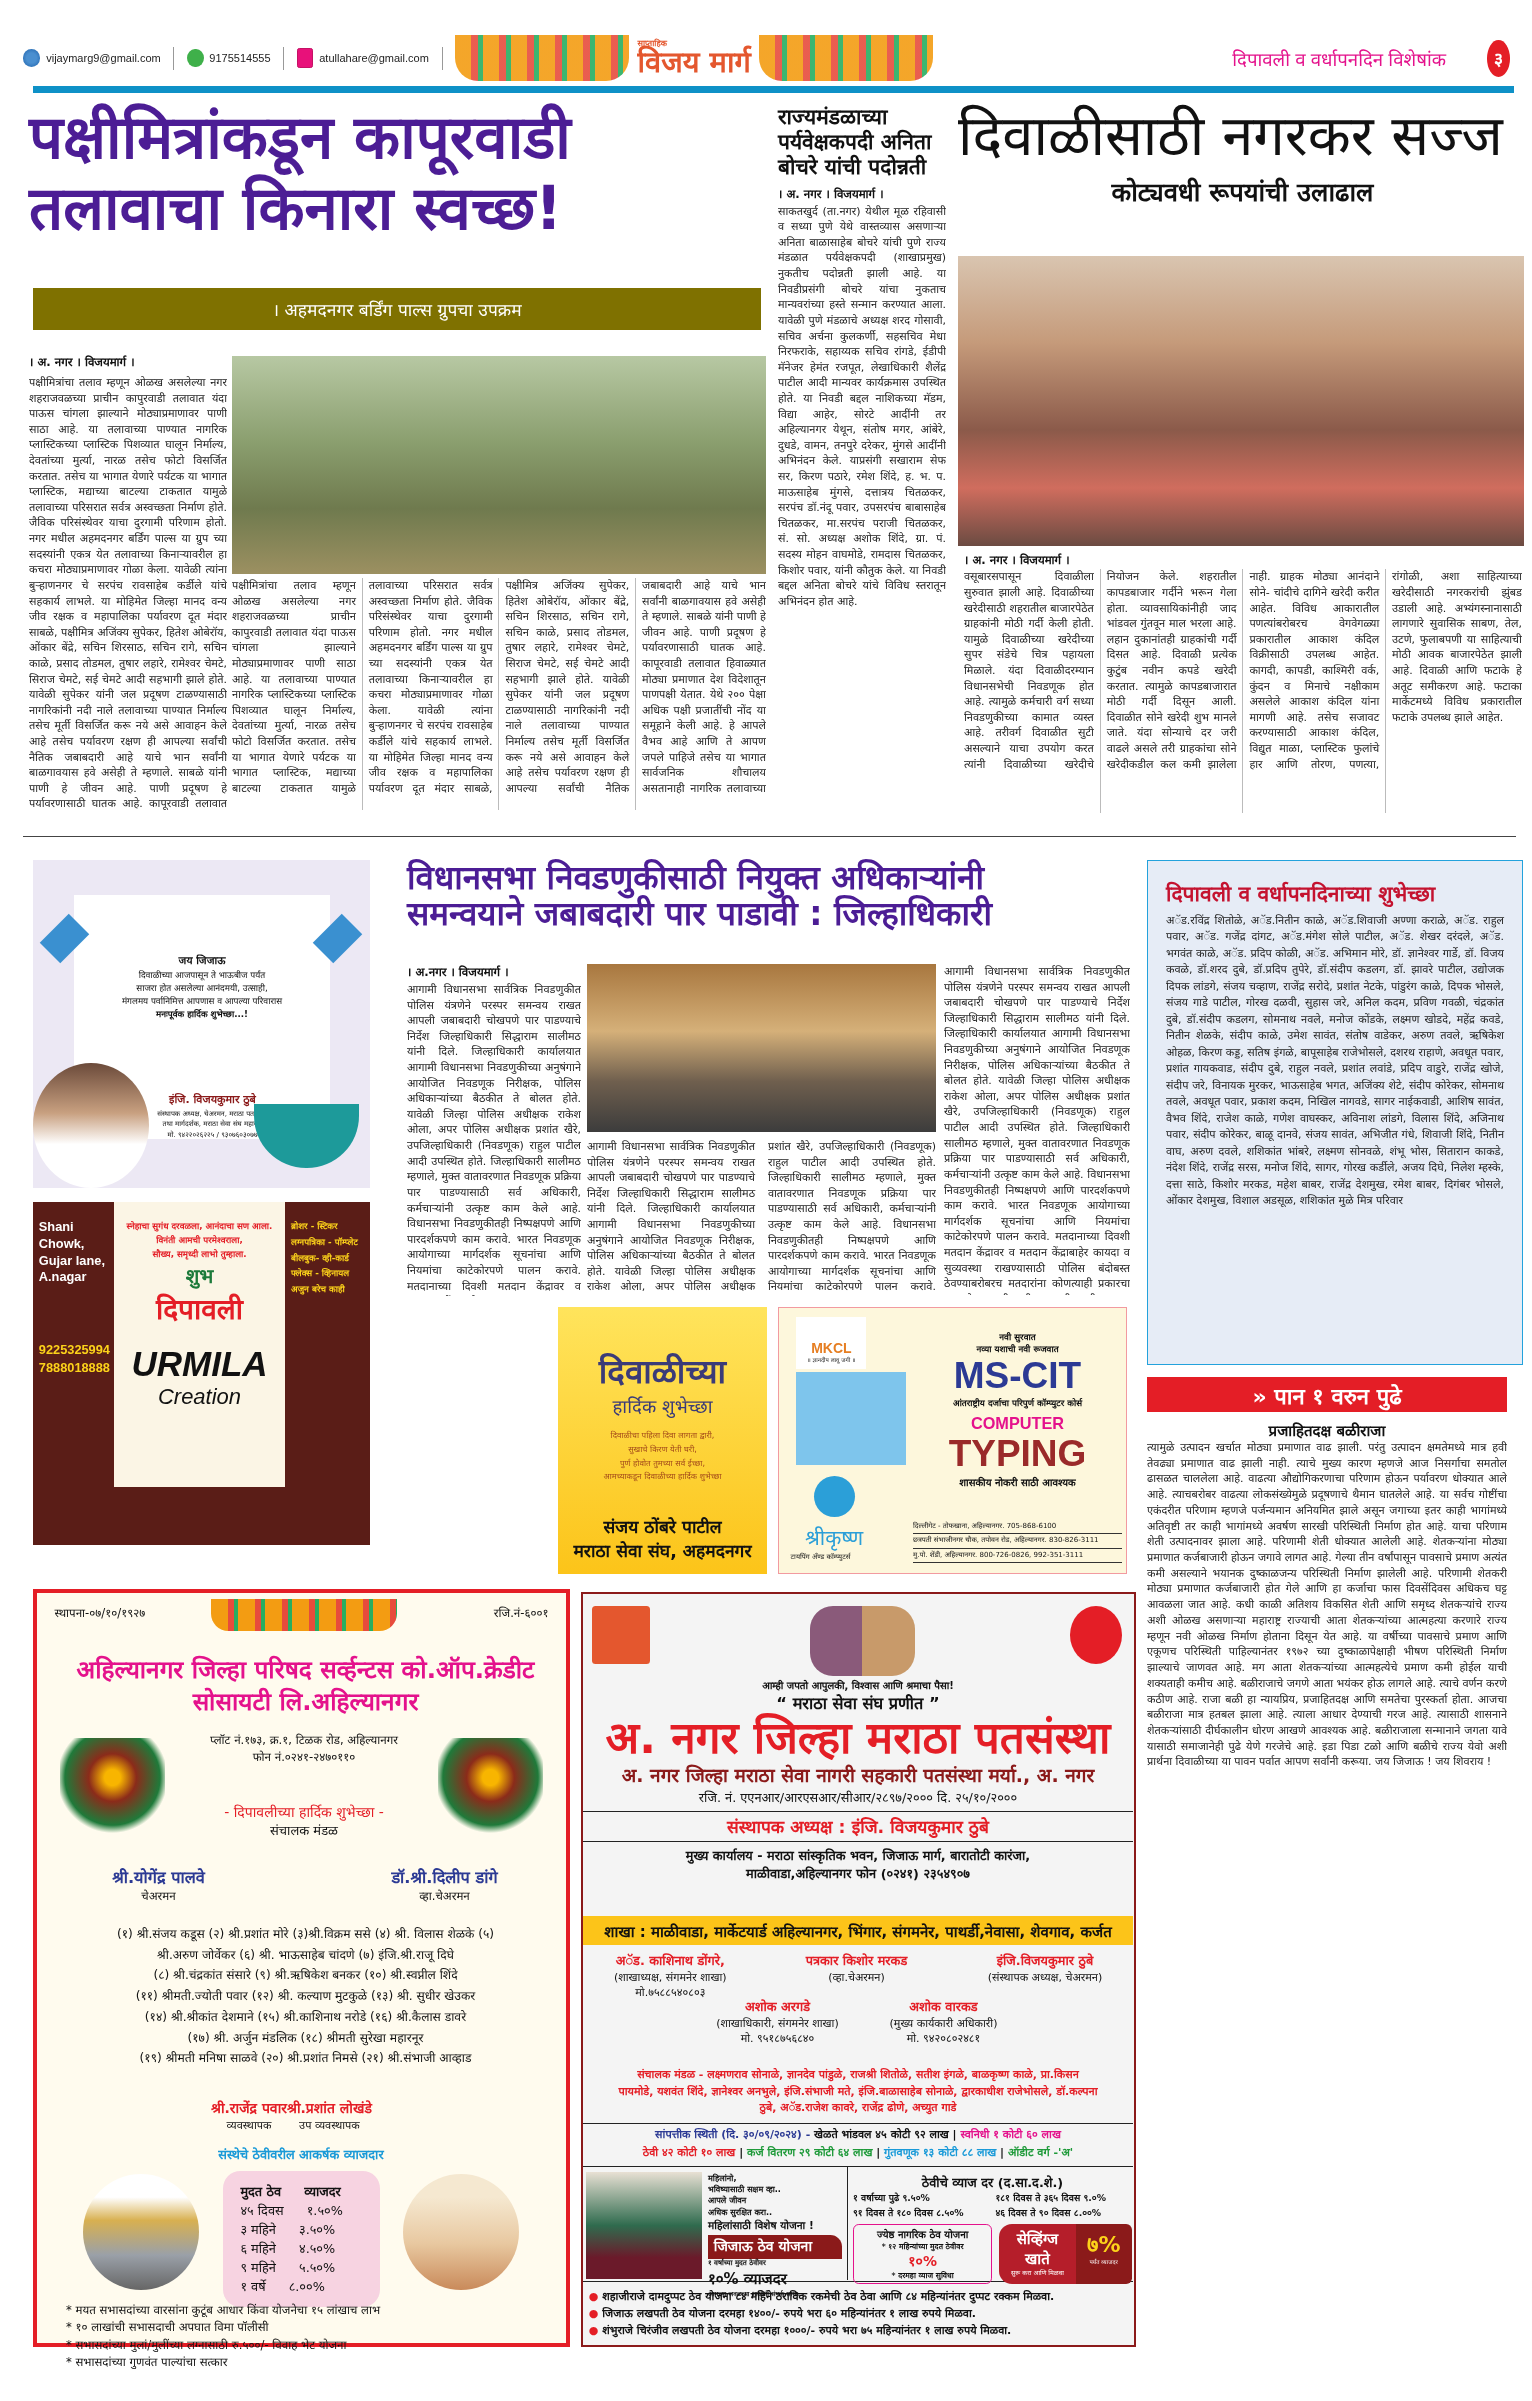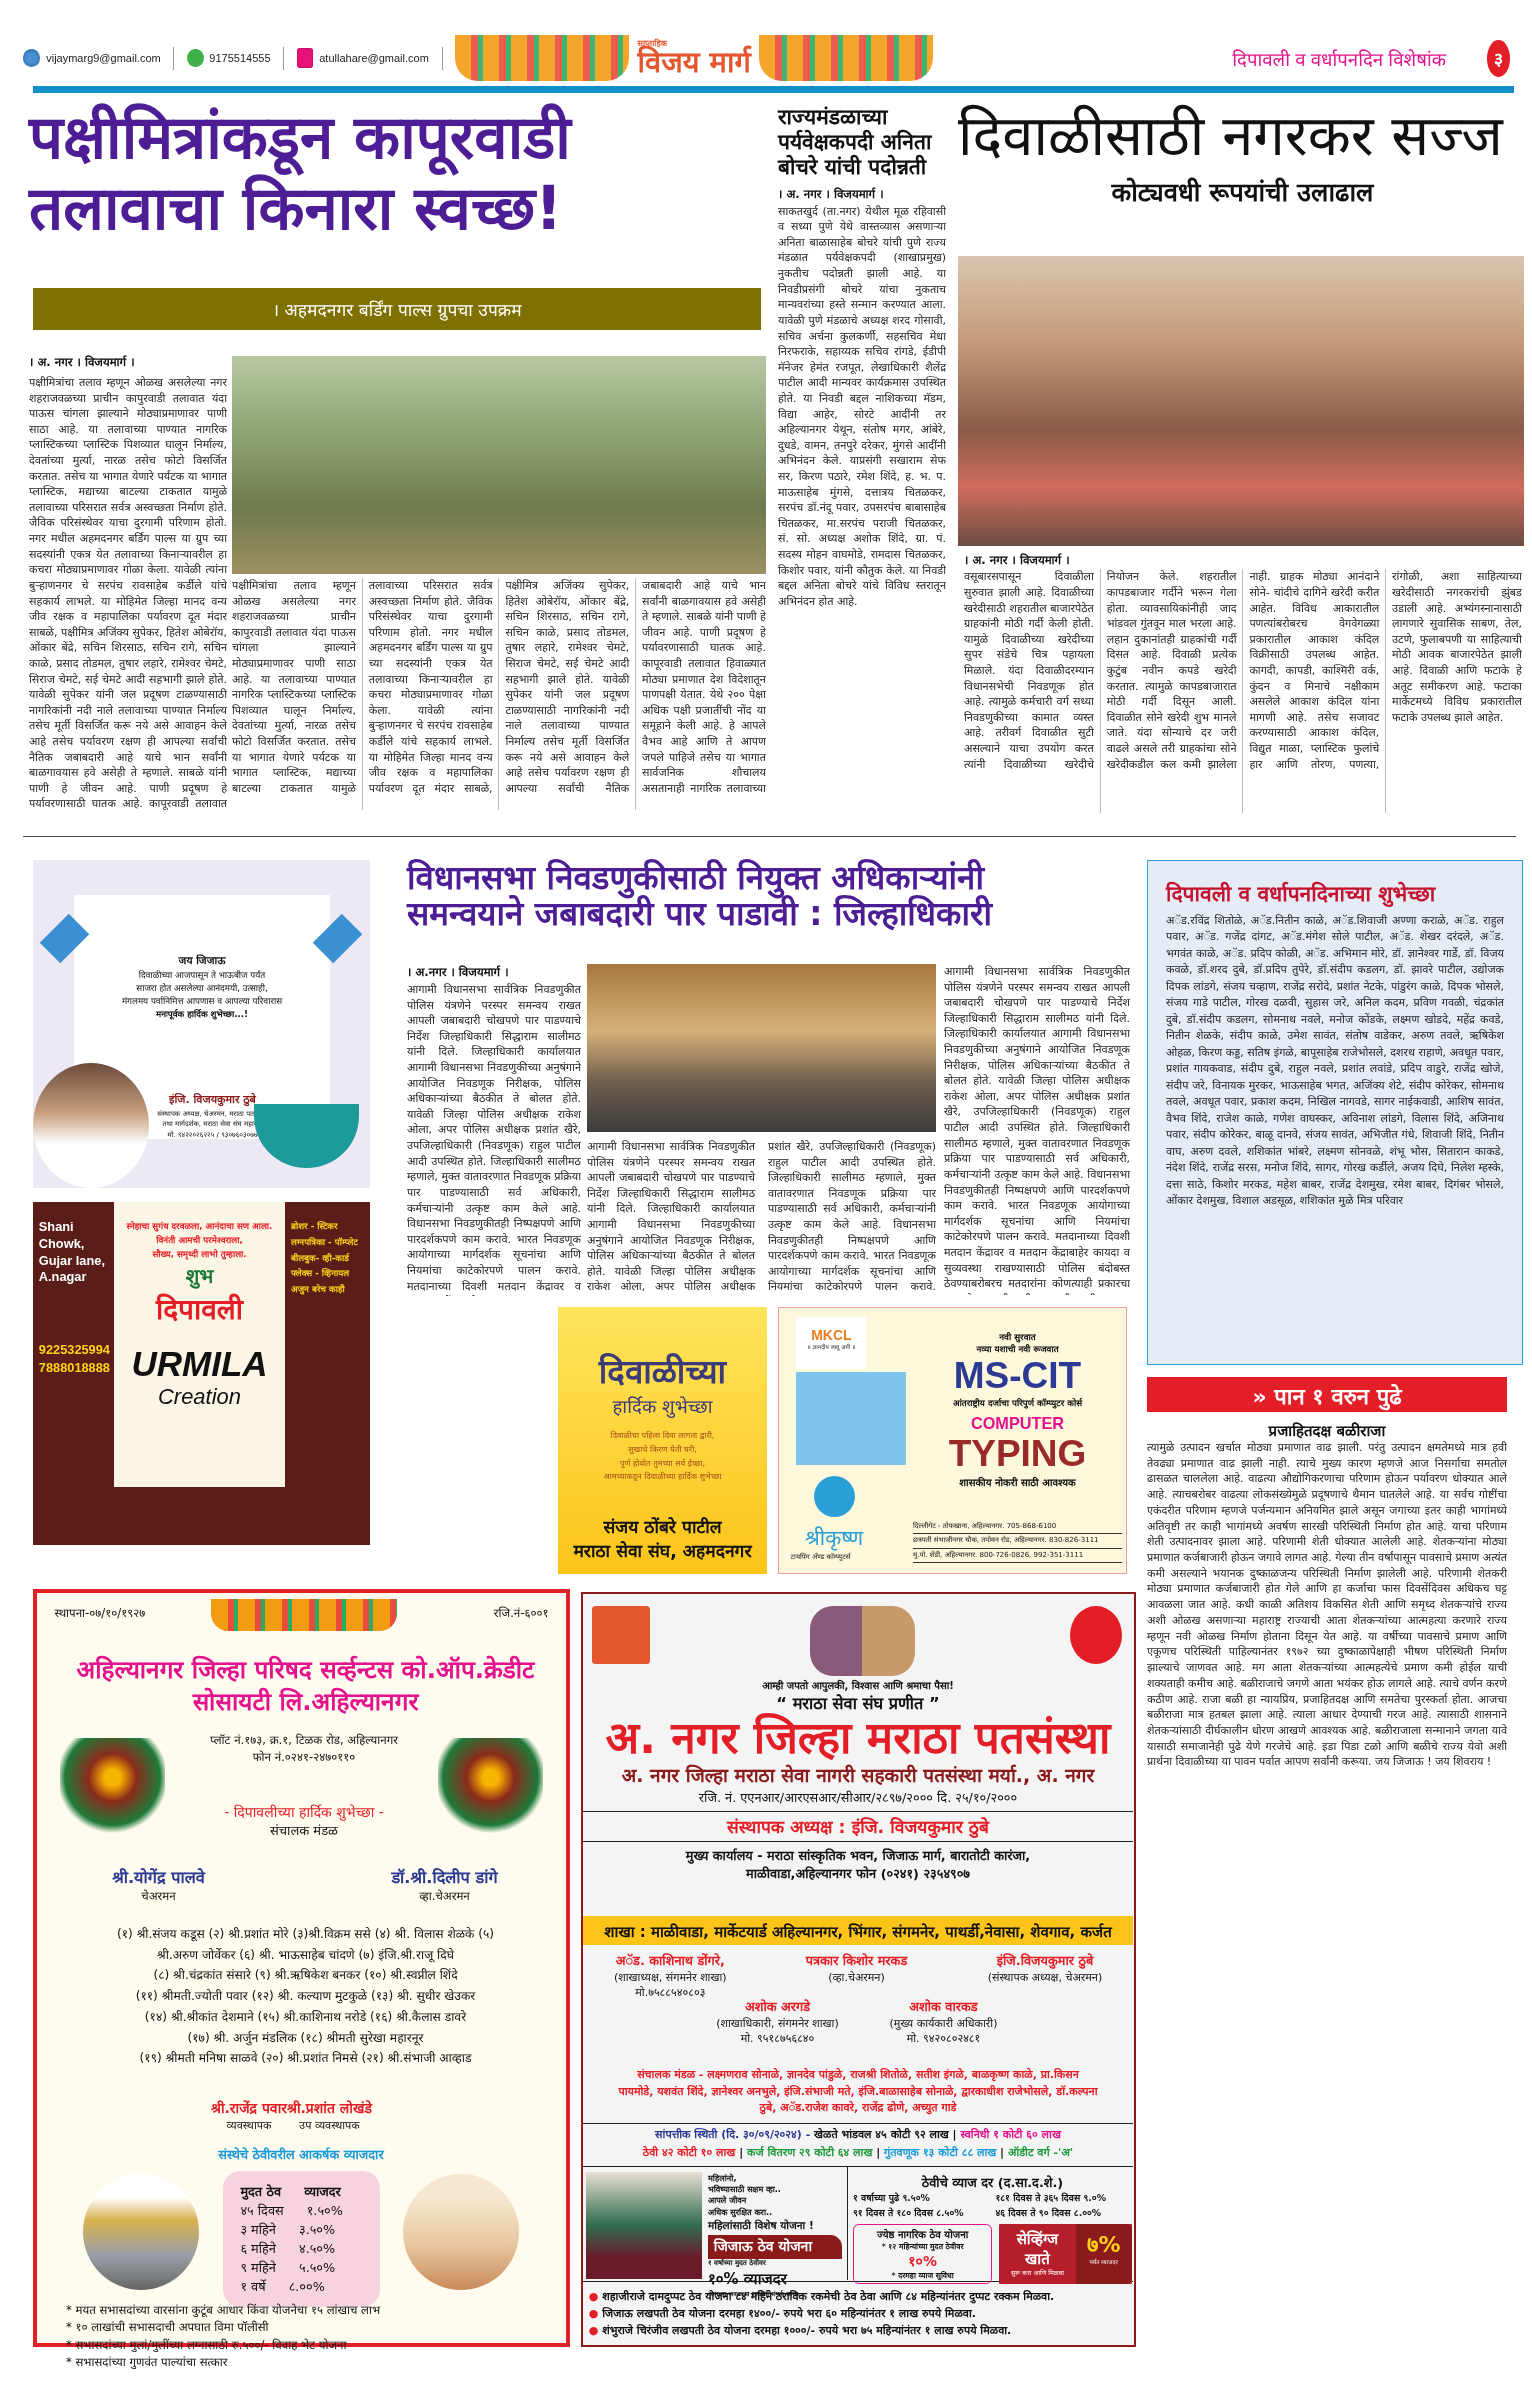--- a/index.html
+++ b/index.html
@@ -180,21 +180,21 @@
     <div>सुखाचे किरण येती घरी,</div>
     <div>पुर्ण होवोत तुमच्या सर्व ईच्छा,</div>
     <div>आमच्याकडून दिवाळीच्या हार्दिक शुभेच्छा</div>
   </div>
   <div style="font-size:17.4px;font-weight:bold;margin-top:30px">संजय ठोंबरे पाटील</div>
   <div style="font-size:17.4px;font-weight:bold">मराठा सेवा संघ, अहमदनगर</div>
 </div>
 
 <div class="abs mscit" style="left:778px;top:1307px;width:349px;height:267px">
   <div class="abs center" style="left:17.4px;top:8.7px;width:70px;height:52px;background:#fff">
-    <div style="color:#e67e22;font-size:14px;font-weight:bold;margin-top:10px;font-family:'Liberation Sans',sans-serif">MKCL</div>
+    <div style="color:#e67e22;font-size:14px;font-weight:bold;margin-top:23px;font-family:'Liberation Sans',sans-serif">MKCL</div>
     <div style="font-size:5.8px">॥ ज्ञानदीप लावू जगी ॥</div>
   </div>
   <div class="abs" style="left:17.4px;top:64px;width:110px;height:93px;background:#7ec5ec"></div>
   <div class="abs circle" style="left:35px;top:168px;width:41px;height:41px;background:#2b9fd8"></div>
   <div class="abs center" style="left:11.6px;top:215px;width:87px;color:#2b9fd8;font-size:21px">श्रीकृष्ण</div>
   <div class="abs" style="left:11.6px;top:244px;width:99px;font-size:7px">टायपिंग अँण्ड कॉम्प्युटर्स</div>
   <div class="abs center" style="left:134px;top:23px;width:209px">
     <div style="font-size:8.7px;font-weight:bold">नवी सुरवात</div>
     <div style="font-size:8.7px;font-weight:bold">नव्या यशाची नवी रूजवात</div>
     <div style="font-size:37px;font-weight:900;color:#2c3a94;font-family:'Liberation Sans',sans-serif">MS-CIT</div>
@@ -376,21 +376,21 @@
         <span>९१ दिवस ते १८० दिवस ८.५०%</span>
         <span>४६ दिवस ते ९० दिवस ८.००%</span>
       </div>
       <div style="display:flex;gap:7px;margin-top:3.5px">
         <div class="center" style="flex:1;border:1.2px solid #e4128c;border-radius:5.8px;padding:2.3px;font-size:7.6px;font-weight:bold">
           <div style="font-size:10px;font-weight:900">ज्येष्ठ नागरिक ठेव योजना</div>
           <div>* १२ महिन्यांच्या मुदत ठेवीवर</div>
           <div style="color:#e41e26;font-size:14px;font-weight:900">१०%</div>
           <div>* दरमहा व्याज सुविधा</div>
         </div>
-        <div style="flex:1;display:flex;background:#b51e2a;border-radius:1px;color:#fff">
+        <div style="flex:1;display:flex;background:#b51e2a;border-radius:13px;color:#fff">
           <div class="center" style="flex:1.4;padding:3.5px">
             <div style="font-size:15px;font-weight:900">सेव्हिंग्ज खाते</div>
             <div style="font-size:6.4px">सुरू करा आणि मिळवा</div>
           </div>
           <div class="center" style="flex:1;background:#8b1a1a;border-radius:0 5.8px 5.8px 0;padding:3.5px">
             <div style="font-size:22px;font-weight:900;color:#fcd21a">७%</div>
             <div style="font-size:5.8px">पर्यंत व्याजदर</div>
           </div>
         </div>
       </div>

